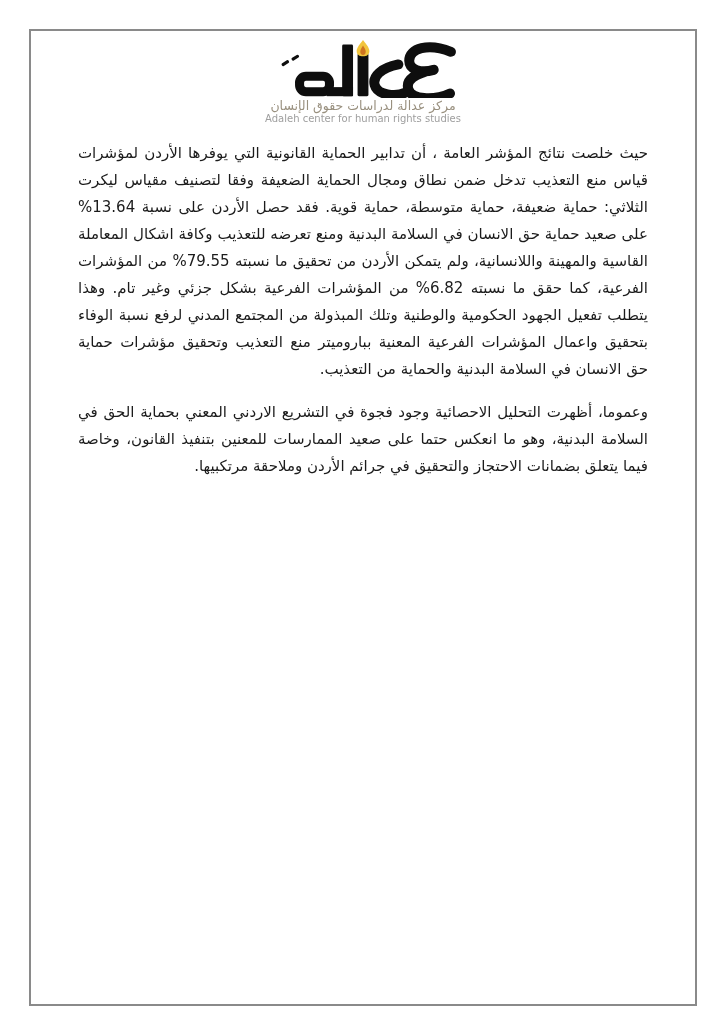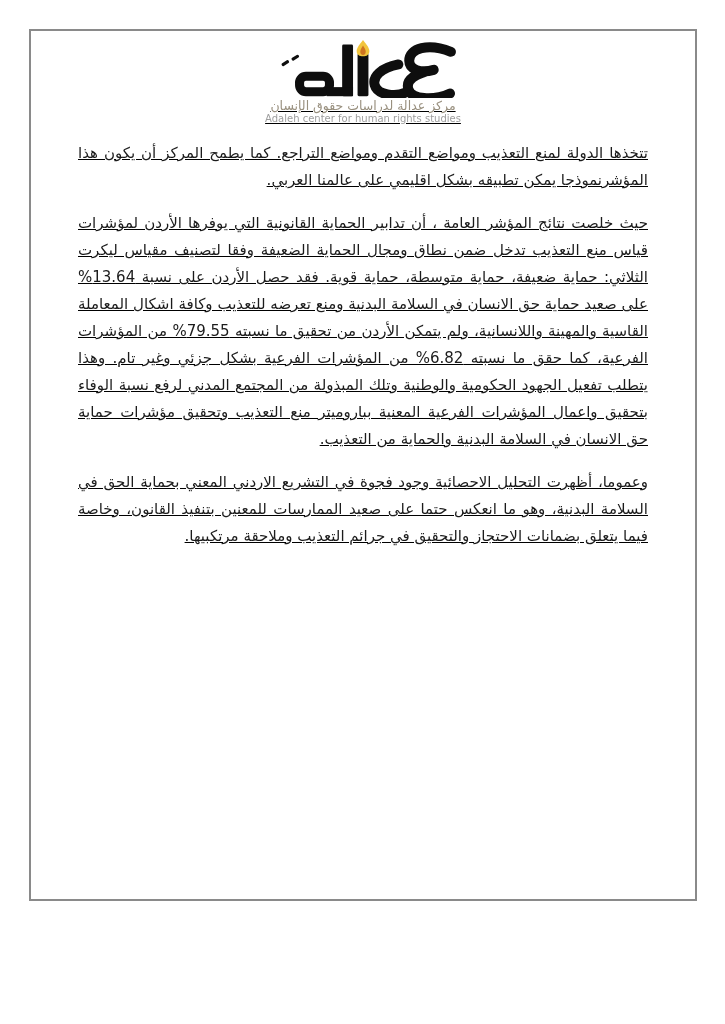--- a/index.html
+++ b/index.html
@@ -9,25 +9,24 @@
     height: 1024px;
     background: var(--page-background, #ffffff);
     font-family: "DejaVu Sans", "Liberation Sans", sans-serif;
     overflow: hidden;
   }
   .sheet {
     position: absolute;
     left: 29px;
     top: 29px;
     width: 668px;
-    height: 872px;
+    height: 977px;
     border: 2px solid var(--border-color, #8a8a8a);
     box-sizing: border-box;
     background: var(--page-background, #ffffff);
-    text-decoration: underline;
   }
   .logo-block {
     margin: 9px auto 0 auto;
     width: 240px;
     text-align: center;
   }
   .logo-mark {
     width: 192px;
     height: 58px;
     display: block;
@@ -85,18 +84,17 @@
         <rect x="60" y="52" width="29" height="10" fill="var(--logo-ink)"></rect>
         <rect x="10" y="24" width="9" height="3.5" rx="1.5" fill="var(--logo-ink)" transform="rotate(-32 14 26)"></rect>
         <rect x="21" y="18" width="9" height="3.5" rx="1.5" fill="var(--logo-ink)" transform="rotate(-32 25 20)"></rect>
       </g>
     </svg>
     <div class="logo-sub-ar">مركز عدالة لدراسات حقوق الإنسان</div>
     <div class="logo-sub-en">Adaleh center for human rights studies</div>
   </div>
 
   <div class="doc-body">
-    <p>تتخذها الدولة لمنع التعذيب ومواضع التقدم ومواضع التراجع. كما يطمح المركز أن يكون هذا المؤشرنموذجا يمكن تطبيقه بشكل اقليمي على عالمنا العربي.</p>
     <p>حيث خلصت نتائج المؤشر العامة ، أن تدابير الحماية القانونية التي يوفرها الأردن لمؤشرات قياس منع التعذيب تدخل ضمن نطاق ومجال الحماية الضعيفة وفقا لتصنيف مقياس ليكرت الثلاثي: حماية ضعيفة، حماية متوسطة، حماية قوية. فقد حصل الأردن على نسبة 13.64% على صعيد حماية حق الانسان في السلامة البدنية ومنع تعرضه للتعذيب وكافة اشكال المعاملة القاسية والمهينة واللانسانية، ولم يتمكن الأردن من تحقيق ما نسبته 79.55% من المؤشرات الفرعية، كما حقق ما نسبته 6.82% من المؤشرات الفرعية بشكل جزئي وغير تام. وهذا يتطلب تفعيل الجهود الحكومية والوطنية وتلك المبذولة من المجتمع المدني لرفع نسبة الوفاء بتحقيق واعمال المؤشرات الفرعية المعنية بباروميتر منع التعذيب وتحقيق مؤشرات حماية حق الانسان في السلامة البدنية والحماية من التعذيب.</p>
-    <p>وعموما، أظهرت التحليل الاحصائية وجود فجوة في التشريع الاردني المعني بحماية الحق في السلامة البدنية، وهو ما انعكس حتما على صعيد الممارسات للمعنين بتنفيذ القانون، وخاصة فيما يتعلق بضمانات الاحتجاز والتحقيق في جرائم التعذيب وملاحقة مرتكبيها.</p>
+    <p>وعموما، أظهرت التحليل الاحصائية وجود فجوة في التشريع الاردني المعني بحماية الحق في السلامة البدنية، وهو ما انعكس حتما على صعيد الممارسات للمعنين بتنفيذ القانون، وخاصة فيما يتعلق بضمانات الاحتجاز والتحقيق في جرائم الأردن وملاحقة مرتكبيها.</p>
   </div>
 
 </div>
 
 </body></html>

